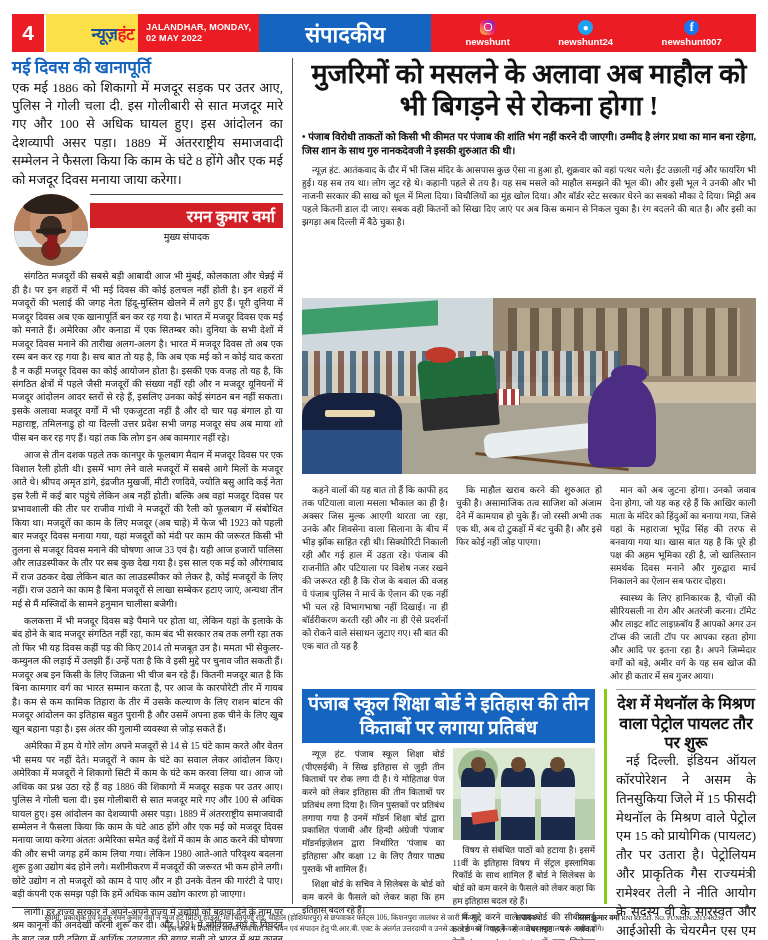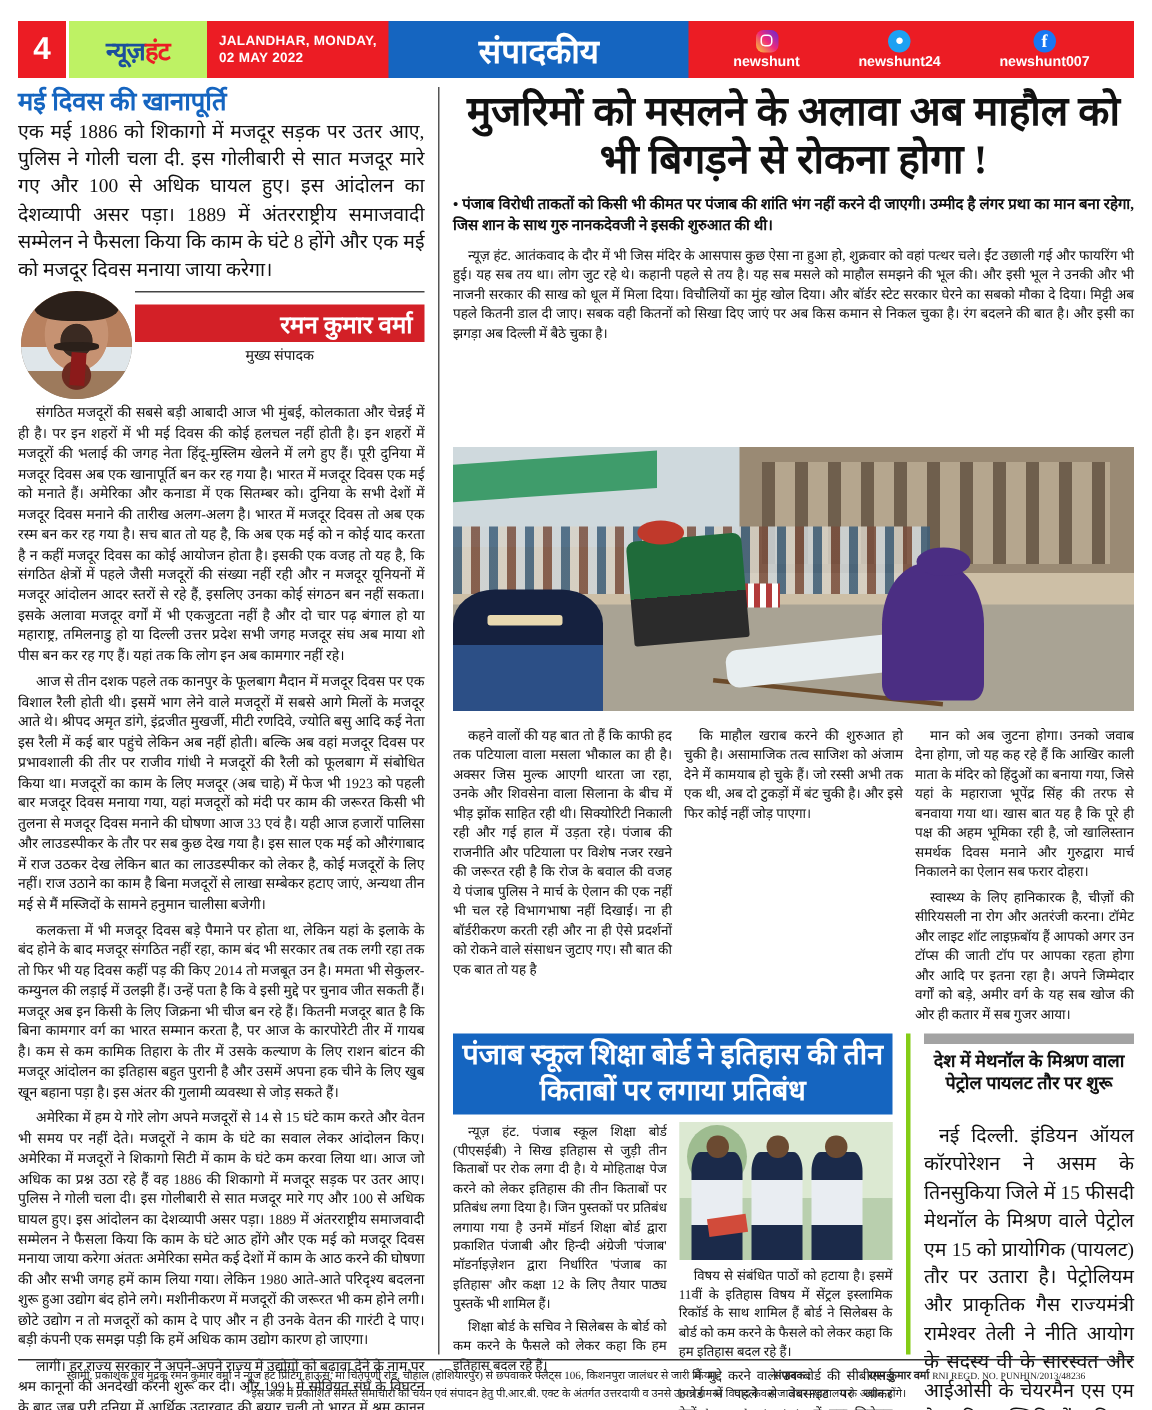--- a/index.html
+++ b/index.html
@@ -38,24 +38,24 @@
     font-family: "Liberation Sans", sans-serif;
     font-size: 21px;
     font-weight: bold;
     display: flex;
     align-items: center;
     justify-content: center;
     border-right: 2px solid #ffffff;
   }
   .brand {
     width: 92px;
-    background: #bef264;
-    display: flex;
-    align-items: center;
-    justify-content: center;
+    background: #fde047;
+    display: flex;
+    align-items: center;
+    justify-content: flex-end;
     padding: 0 4px;
   }
   .brand-text {
     font-family: "Liberation Sans", sans-serif;
     font-size: 17px;
     font-weight: bold;
     letter-spacing: -0.5px;
     white-space: nowrap;
   }
   .brand-text .b1 { color: #1b4f9c; }
@@ -69,21 +69,21 @@
     font-size: 9px;
     font-weight: bold;
     line-height: 1.25;
     display: flex;
     flex-direction: column;
     justify-content: center;
     letter-spacing: 0.2px;
   }
 
   .section-tab {
-    width: 200px;
+    width: 172px;
     background: #1565c0;
     color: #ffffff;
     display: flex;
     align-items: center;
     justify-content: center;
     font-family: "Liberation Sans", sans-serif;
     font-size: 22px;
     font-weight: bold;
   }
 
@@ -335,27 +335,27 @@
     color: #ffffff;
     font-size: 19px;
     font-weight: bold;
     line-height: 1.22;
     text-align: center;
     padding: 3px 6px 4px 6px;
     margin-bottom: 5px;
   }
   .black-head {
     color: #111;
-    font-size: 12px;
+    font-size: 16px;
     font-weight: bold;
     line-height: 1.2;
     text-align: center;
-    border-top: 7px solid #a3a3a3;
+    border-top: 1px solid #a3a3a3;
     padding-top: 4px;
-    margin-bottom: 19px;
+    margin-bottom: 0;
   }
 
   .story-cols { display: flex; gap: 8px; }
   .story-cols .sc { flex: 1 1 0; min-width: 0; font-size: 8.8px; line-height: 1.45; text-align: justify; color:#111; }
   .story-cols .sc p { margin-bottom: 3px; text-indent: 10px; }
 
   .photo-school {
     width: 100%;
     height: 92px;
     position: relative;

